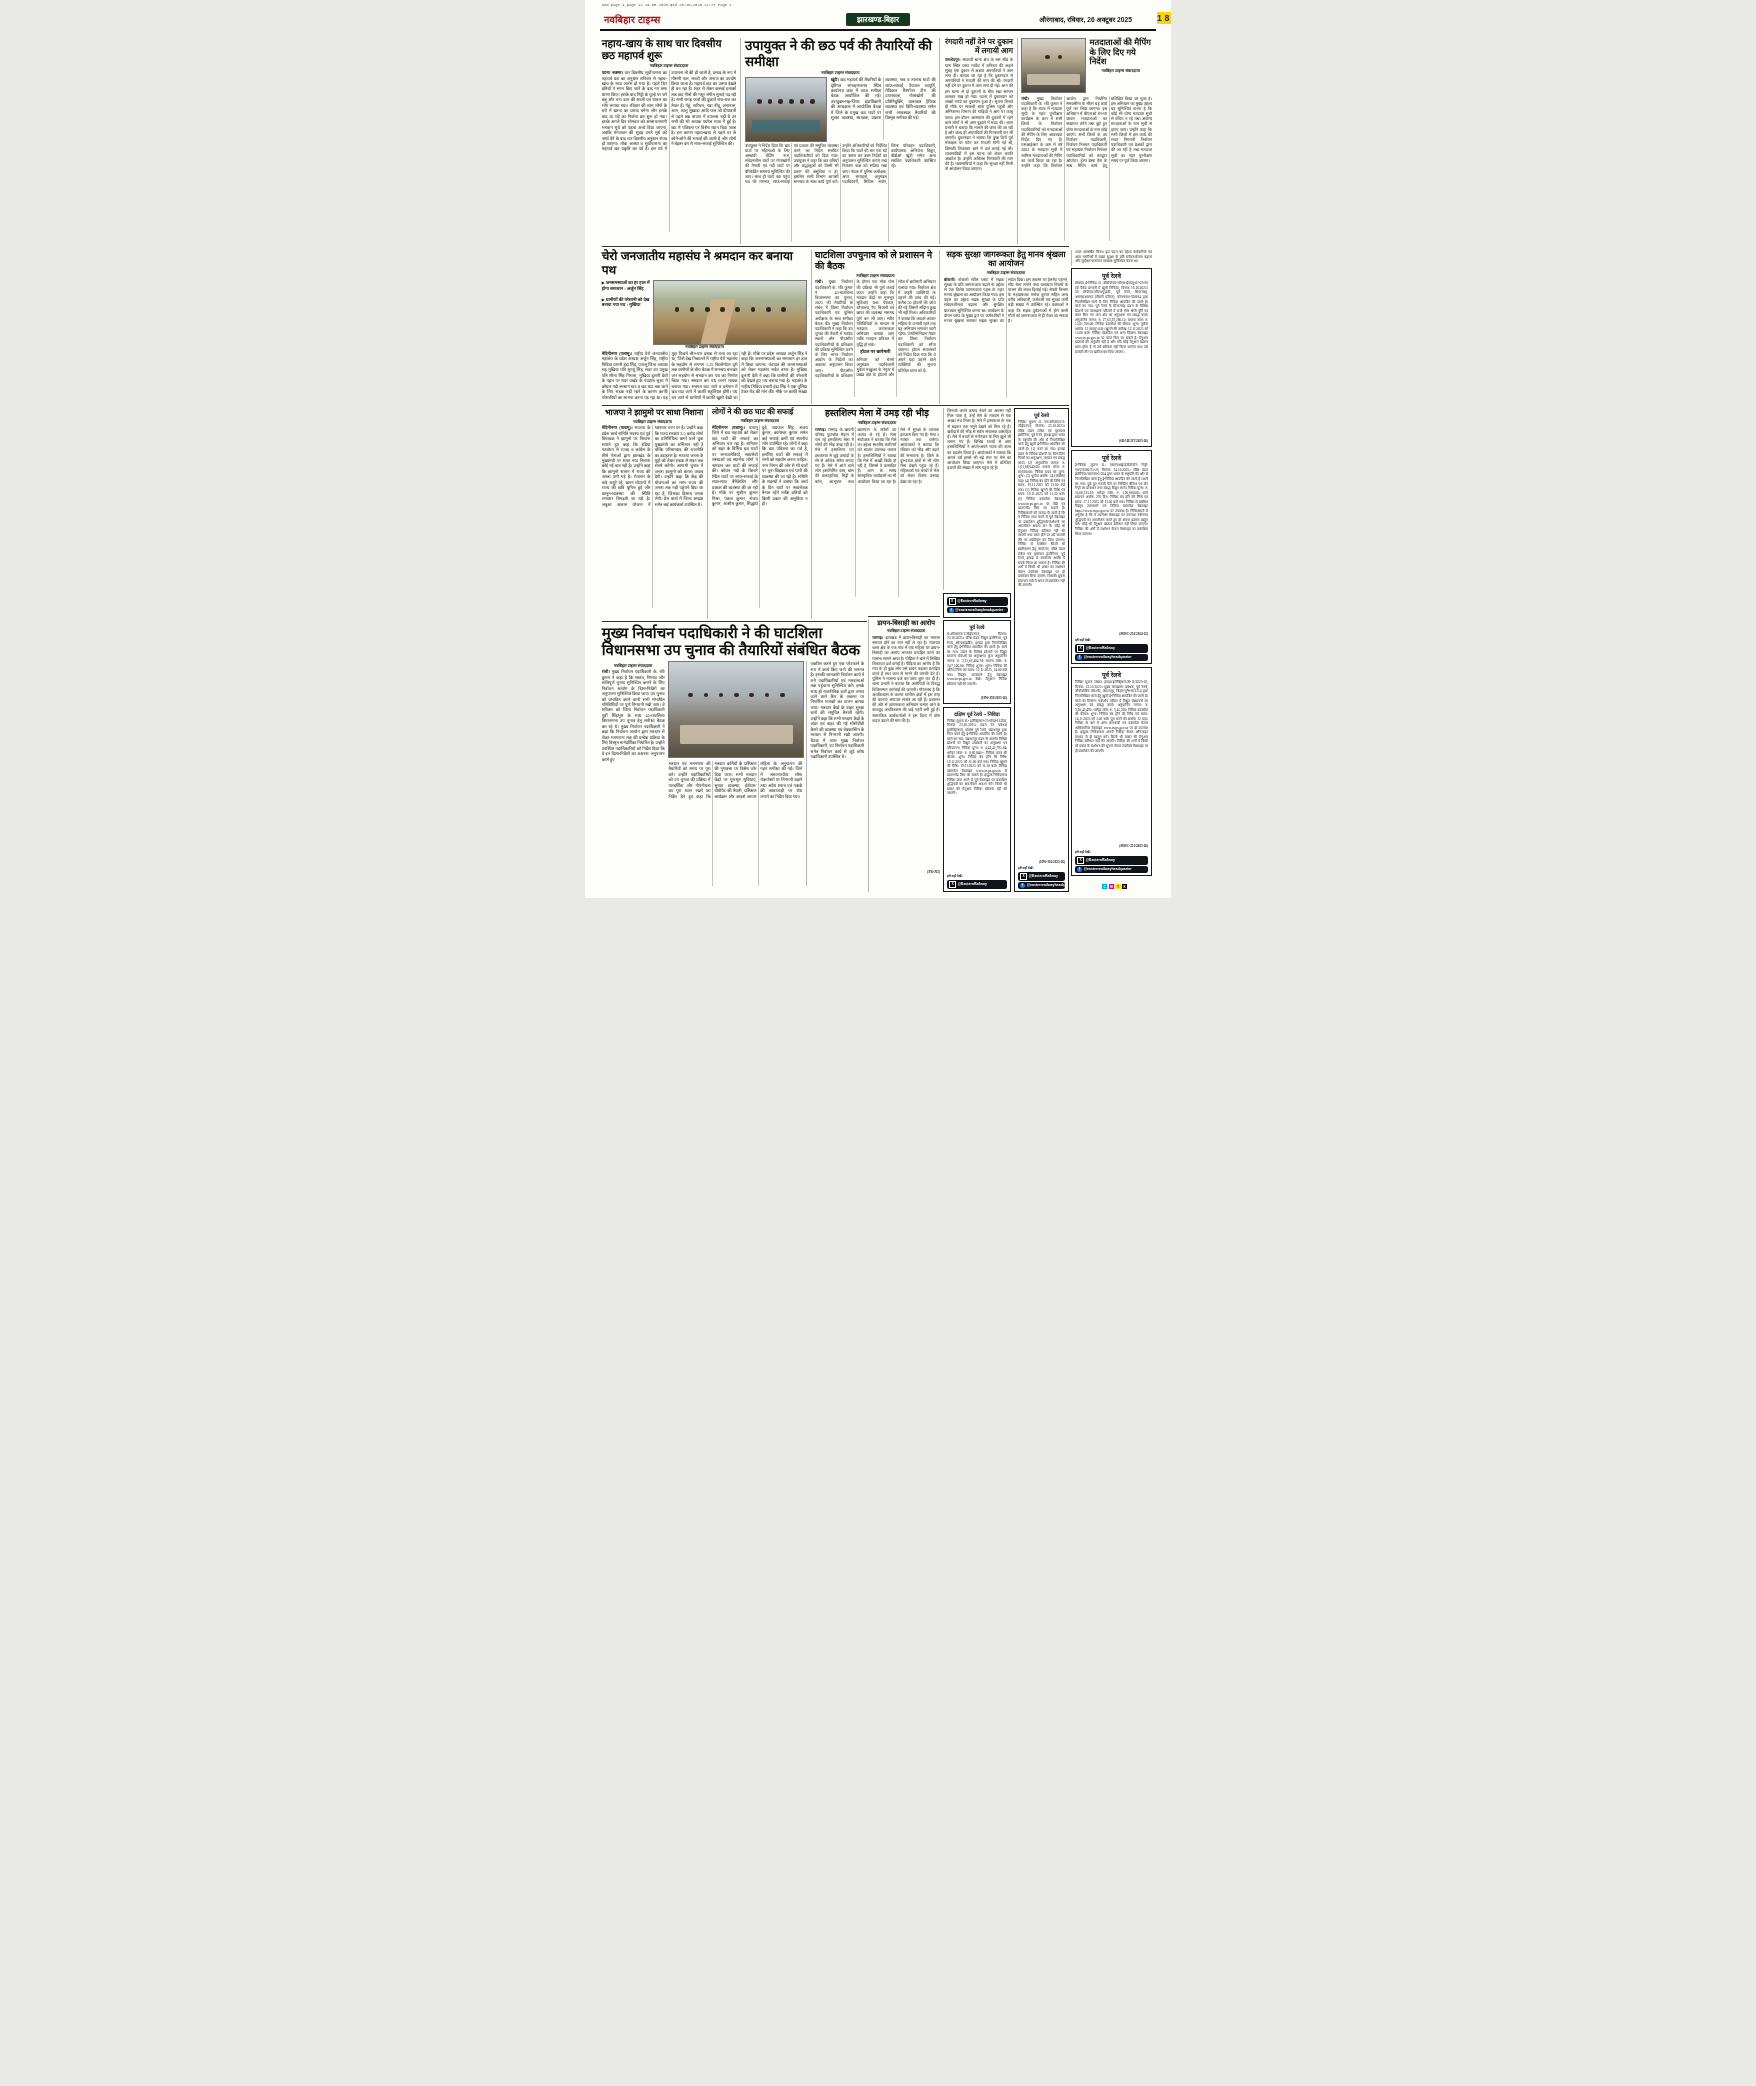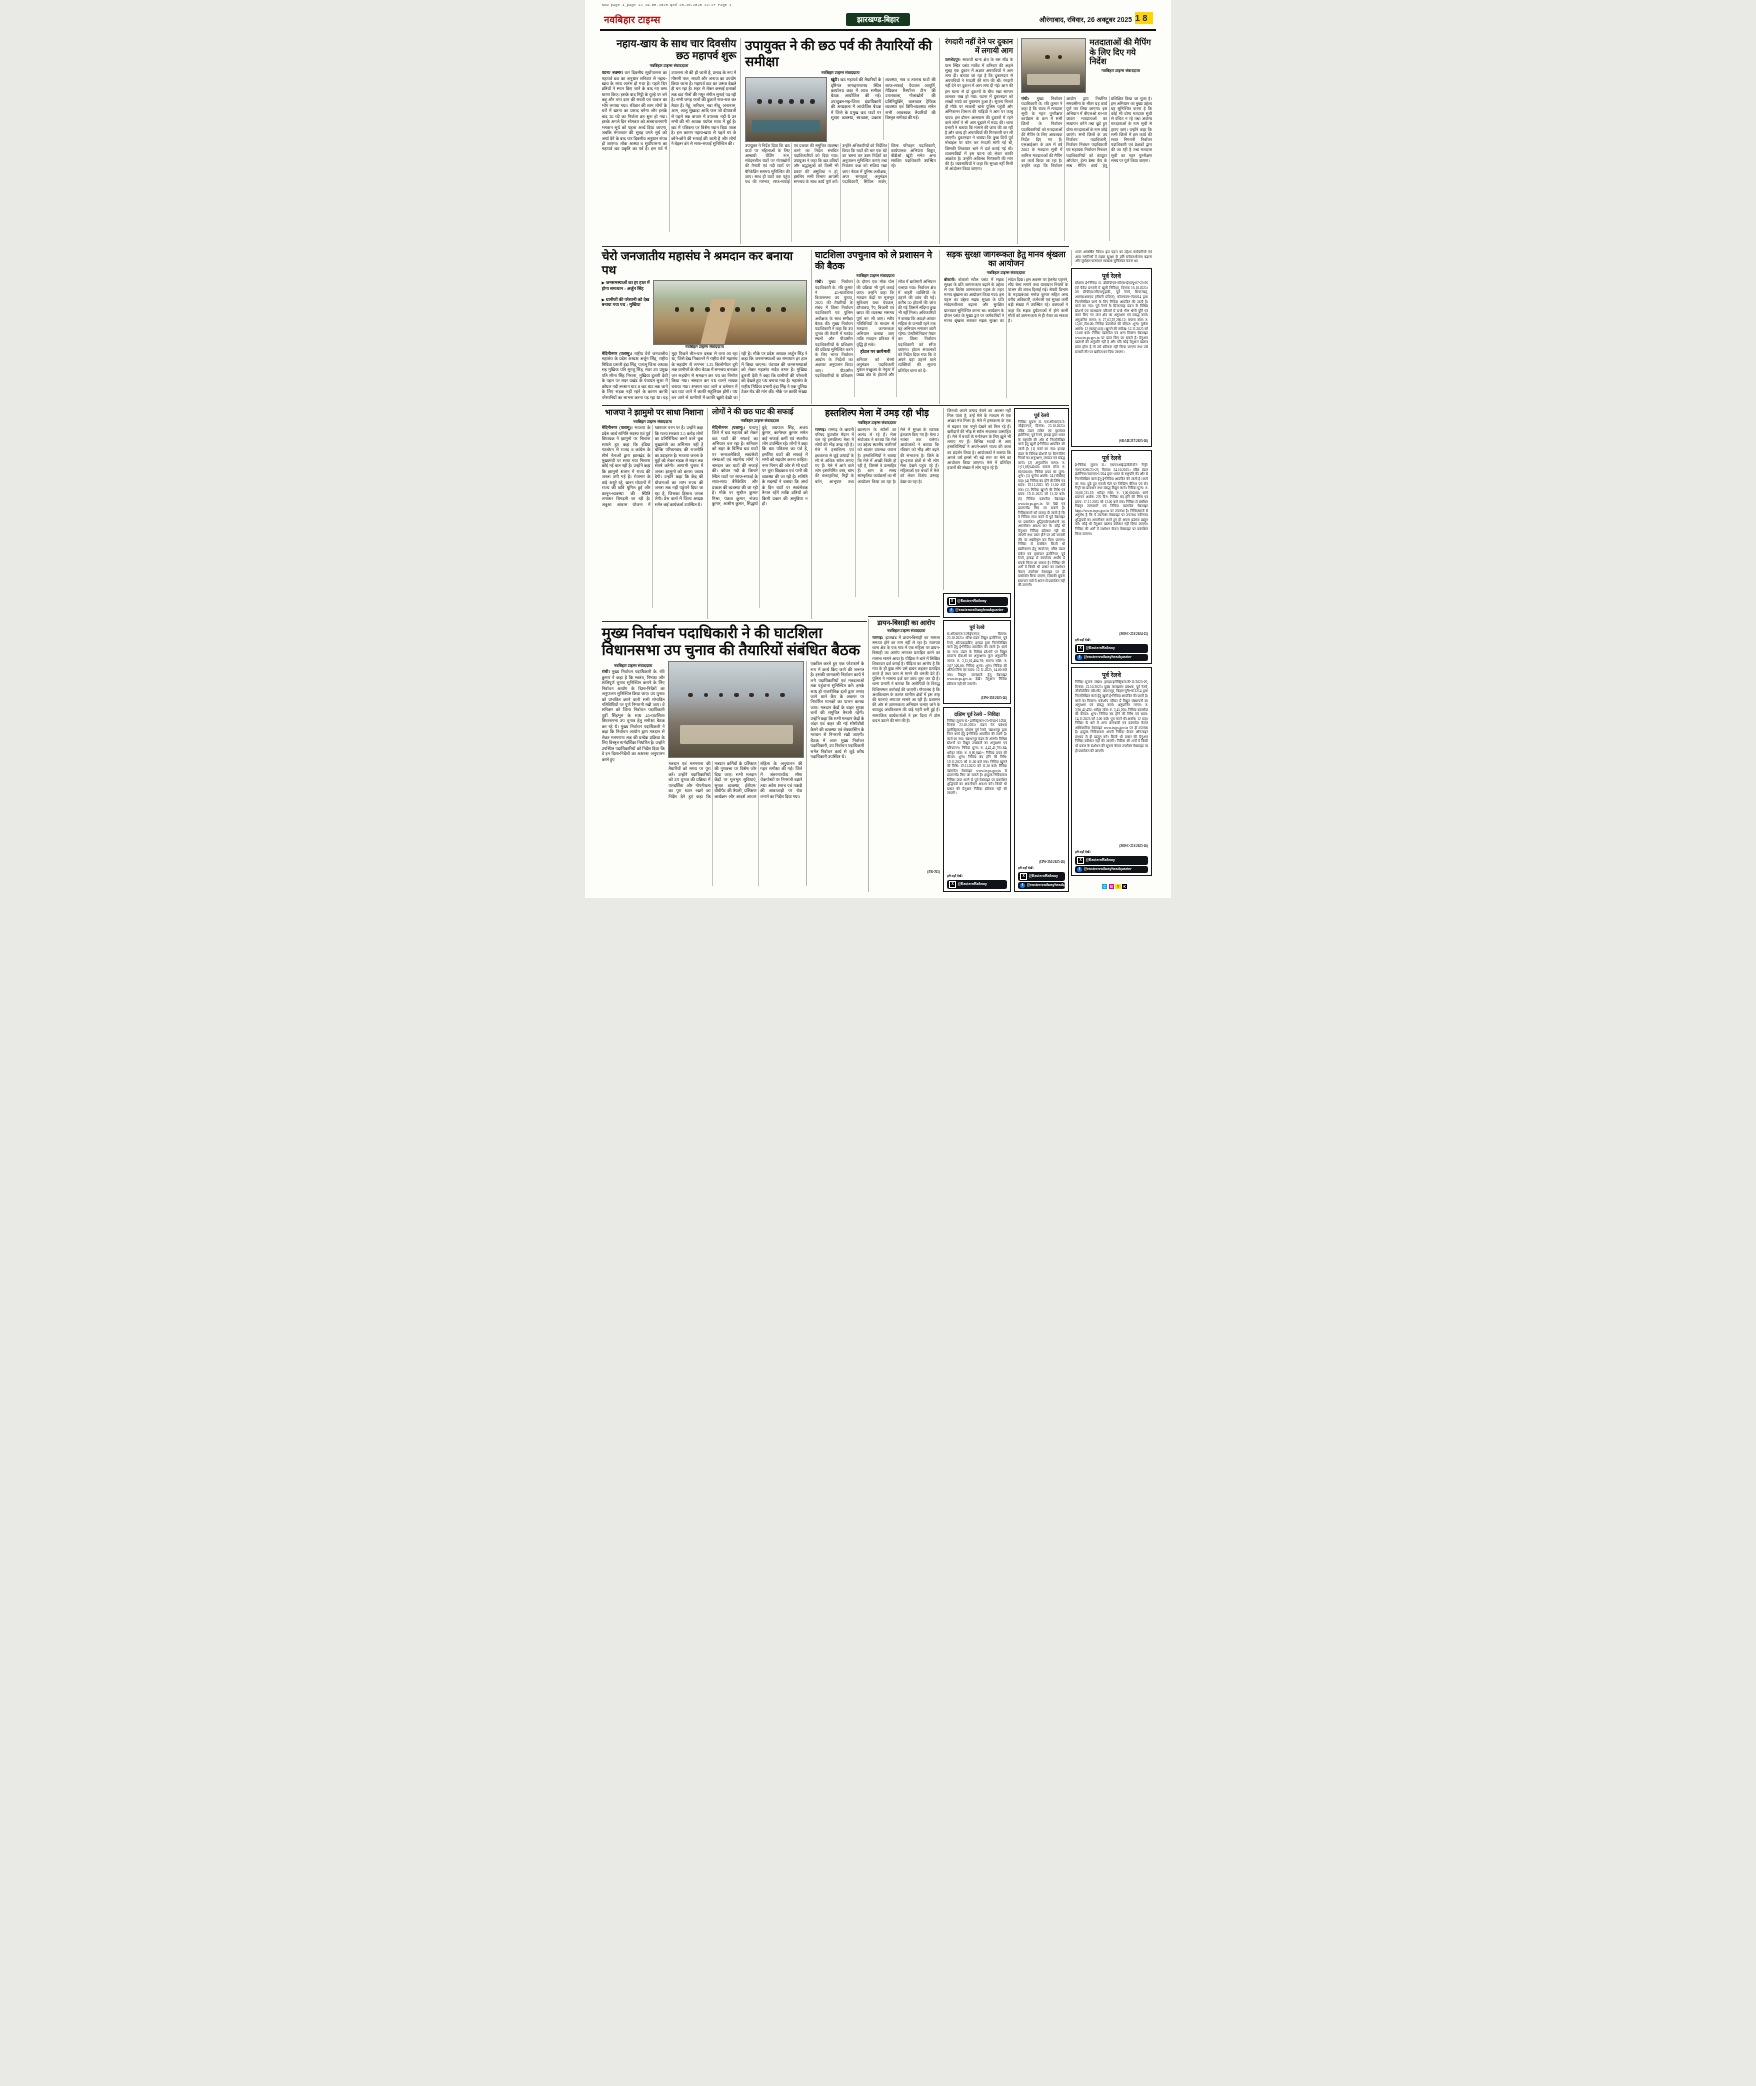--- a/index.html
+++ b/index.html
@@ -5,21 +5,21 @@
   html,body{margin:0;padding:0;background:#e9e9e6;}
   .page{position:relative;width:586px;height:898px;margin:0 auto;background:#fdfdfa;
         font-family:"Liberation Serif",serif;color:#141414;overflow:hidden;}
   .abs{position:absolute;box-sizing:border-box;}
   .meta-line{font-family:"Liberation Mono",monospace;font-size:3.8px;color:#555;}
   .masthead{font-family:"Liberation Sans",sans-serif;font-weight:700;font-size:9.6px;color:#a81414;letter-spacing:0.2px;}
   .badge{background:#16381f;color:#fff;font-family:"Liberation Sans",sans-serif;font-weight:700;
          font-size:7.5px;text-align:center;border-radius:1.7px;padding:1.7px 11px;}
   .dateinfo{font-family:"Liberation Sans",sans-serif;font-weight:700;font-size:6.7px;text-align:right;}
   .pagenum{background:#ffd400;color:#1d2b7a;font-family:"Liberation Sans",sans-serif;font-weight:700;
-           font-size:8.8px;text-align:left;line-height:12.5px;letter-spacing:2.5px;}
+           font-size:8.8px;text-align:left;line-height:12.5px;letter-spacing:2.5px;margin-left:22px;}
   .hdr-rule{border-top:0.8px solid #111;border-bottom:0.4px solid #111;height:1.7px;}
   .h-rule{background:#333;height:0.4px;}
   .headline{font-family:"Liberation Sans",sans-serif;font-weight:700;line-height:1.16;color:#0e0e0e;}
   .byline{font-family:"Liberation Sans",sans-serif;font-weight:700;font-size:4px;text-align:center;margin:1.3px 0 1.7px;}
   .dl{font-weight:700;}
   .body{font-size:4.2px;line-height:1.3;text-align:justify;overflow:hidden;}
   .cols2{column-count:2;column-gap:4.2px;column-rule:0.4px solid #c3c3c3;}
   .cols3{column-count:3;column-gap:3.8px;column-rule:0.4px solid #c3c3c3;}
   .cols4{column-count:4;column-gap:3.8px;column-rule:0.4px solid #c3c3c3;}
   .subhead{font-family:"Liberation Sans",sans-serif;font-weight:700;font-size:4.6px;text-align:center;margin:2.1px 0;}
@@ -61,21 +61,21 @@
 
   <div class="abs meta-line" style="left:16.7px;top:3.3px;">New page 4_page 12  29.05.2025.qxd  25-10-2025  22:27  Page 1</div>
 
   <div class="abs masthead" style="left:19px;top:12.5px;">नवबिहार टाइम्स</div>
   <div class="abs badge" style="left:261px;top:12.5px;">झारखण्ड-बिहार</div>
   <div class="abs dateinfo" style="left:426px;top:15px;width:121px;">औरंगाबाद, रविवार, 26 अक्टूबर 2025</div>
   <div class="abs pagenum" style="left:550px;top:11.7px;width:18.4px;height:12.5px;">18</div>
   <div class="abs hdr-rule" style="left:15px;top:29px;width:556px;"></div>
 
   <section class="abs rt-rule" style="left:16.7px;top:38px;width:139px;height:206px;padding-right:3.3px;">
-    <div class="headline" style="font-size:10.4px;text-align:right;">नहाय-खाय के साथ चार दिवसीय छठ महापर्व शुरू</div>
+    <div class="headline" style="font-size:10.4px;text-align:left;">नहाय-खाय के साथ चार दिवसीय छठ महापर्व शुरू</div>
     <div class="byline">नवबिहार टाइम्स संवाददाता</div>
     <div class="body cols2" style="height:162px;">
       <span class="dl">पटना/ बक्सर।</span>
       <span>चार दिवसीय सूर्योपासना का महापर्व छठ का अनुष्ठान शनिवार से नहाय-खाय के साथ आरंभ हो गया है। पहले दिन व्रतियों ने स्नान किए जाने के बाद नए वस्त्र धारण किए। इसके बाद मिट्टी के चूल्हे पर बने कद्दू और चना दाल की सब्जी एवं चावल का भोग लगाया गया। रविवार की शाम लोगों के घरों में खरना का प्रसाद बनेगा और इसके बाद 36 घंटे का निर्जला व्रत शुरू हो गया। इसके अगले दिन सोमवार को अस्ताचलगामी भगवान सूर्य को पहला अर्घ्य दिया जाएगा, जबकि मंगलवार की सुबह उगते सूर्य को अर्घ्य देने के बाद चार दिवसीय अनुष्ठान संपन्न हो जाएगा। लोक आस्था व सूर्योपासना का महापर्व छठ प्रकृति का पर्व है। इस पर्व में उपासना तो की ही जाती है, प्रसाद के रूप में मौसमी फल, सब्जी और अनाज का उपयोग किया जाता है। महापर्व छठ का उत्सव देखते ही बन रहा है। शहर से लेकर कस्बई इलाकों तक छठ गीतों की मधुर संगीत सुनाई पड़ रही है। सभी जगह फलों की दुकानें सज-धज कर तैयार हैं। गेहूं, नारियल, गन्ना नींबू, अनानास, आम, आलू सुखाड़ा आदि फल जो दीपावली से पहले तक बाजार में उपलब्ध नहीं थे उन सभी की भी आवक पर्याप्त मात्रा में हुई है। छठ में पवित्रता पर विशेष ध्यान दिया जाता है। इस कारण नहाय-खाय से पहले घर के कोने-कोने की सफाई की जाती है और लोगों ने बेहतर ढंग से साफ-सफाई सुनिश्चित की।</span>
     </div>
   </section>
 
   <section class="abs rt-rule" style="left:160px;top:38px;width:195px;height:206px;padding-right:3.3px;">
     <div class="headline" style="font-size:13.4px;">उपायुक्त ने की छठ पर्व की तैयारियों की समीक्षा</div>
     <div class="byline">नवबिहार टाइम्स संवाददाता</div>

